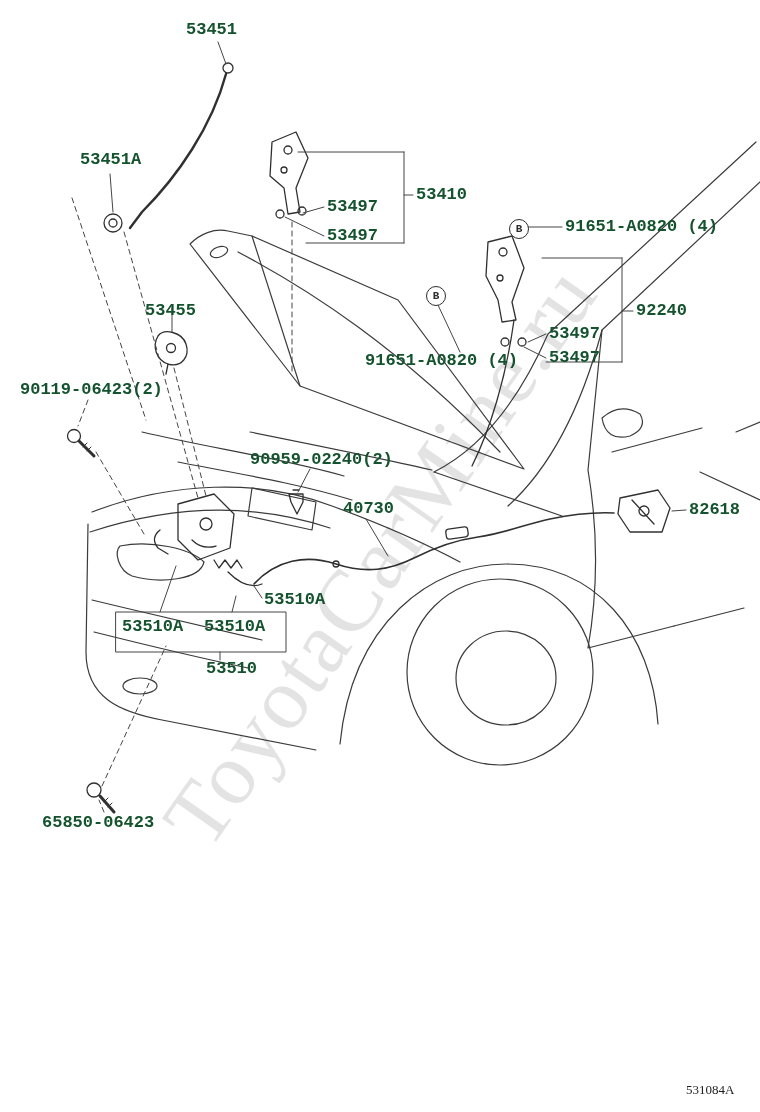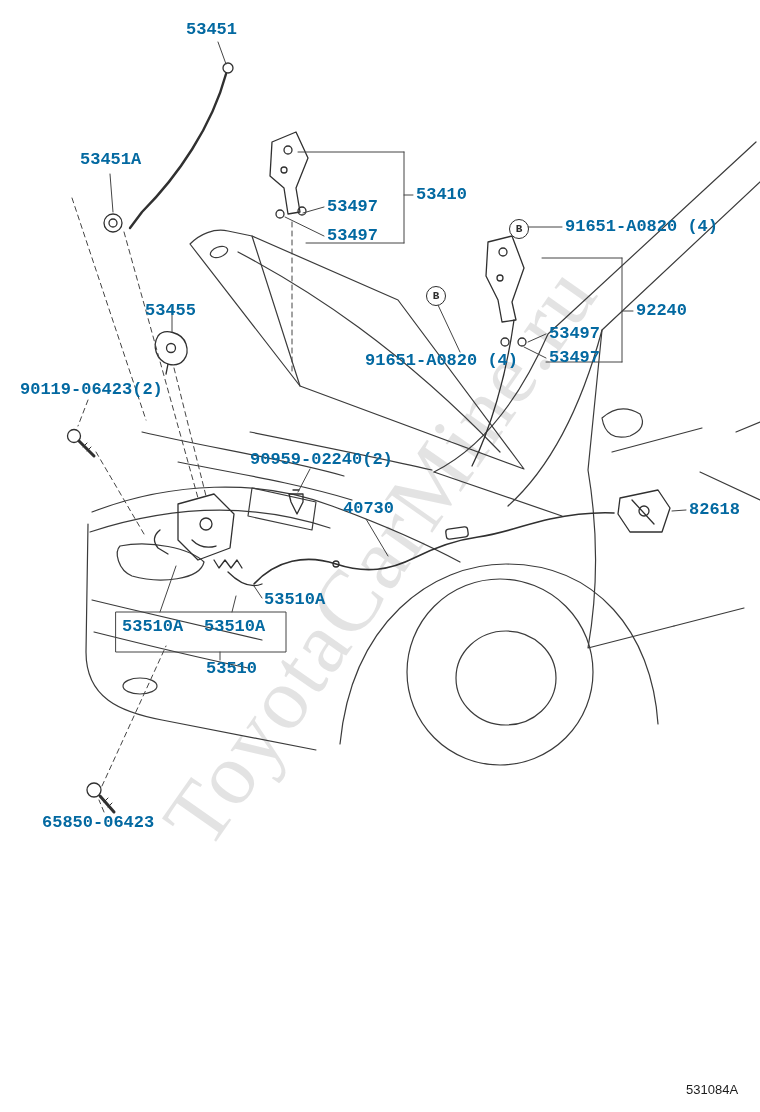--- a/index.html
+++ b/index.html
@@ -10,32 +10,32 @@
     transform:translate(-50%,-50%) rotate(-55deg);
     font-family:"Liberation Serif",serif;
     font-size:88px;color:rgba(70,70,70,0.15);
     white-space:nowrap;letter-spacing:2px;z-index:1;
   }
   .art{position:absolute;left:0;top:0;z-index:2;}
   .plabel{
     position:absolute;z-index:3;
     font-family:"Liberation Mono",monospace;
     font-weight:700;font-size:17px;line-height:18px;
-    color:#0369a1;white-space:nowrap;
+    color:#14532d;white-space:nowrap;
   }
   .bmark{
     position:absolute;z-index:3;width:18px;height:18px;
     border:1.5px solid #2d2d2d;border-radius:50%;
     display:flex;align-items:center;justify-content:center;
     font-family:"Liberation Mono",monospace;font-weight:700;font-size:11px;color:#2d2d2d;
     background:#fff;
   }
   .diagram-code{
     position:absolute;z-index:3;left:686px;top:1082px;
-    font-family:Liberation Sans, sans-serif;font-size:13px;color:#1d1d1d;
+    font-family:Liberation Serif, serif;font-size:13px;color:#1d1d1d;
   }
 </style>
 </head>
 <body>
 
 <div class="stage">
 
   <div class="watermark">ToyotaCarMine.ru</div>
 
   <svg class="art" width="760" height="1112" viewBox="0 0 760 1112">

